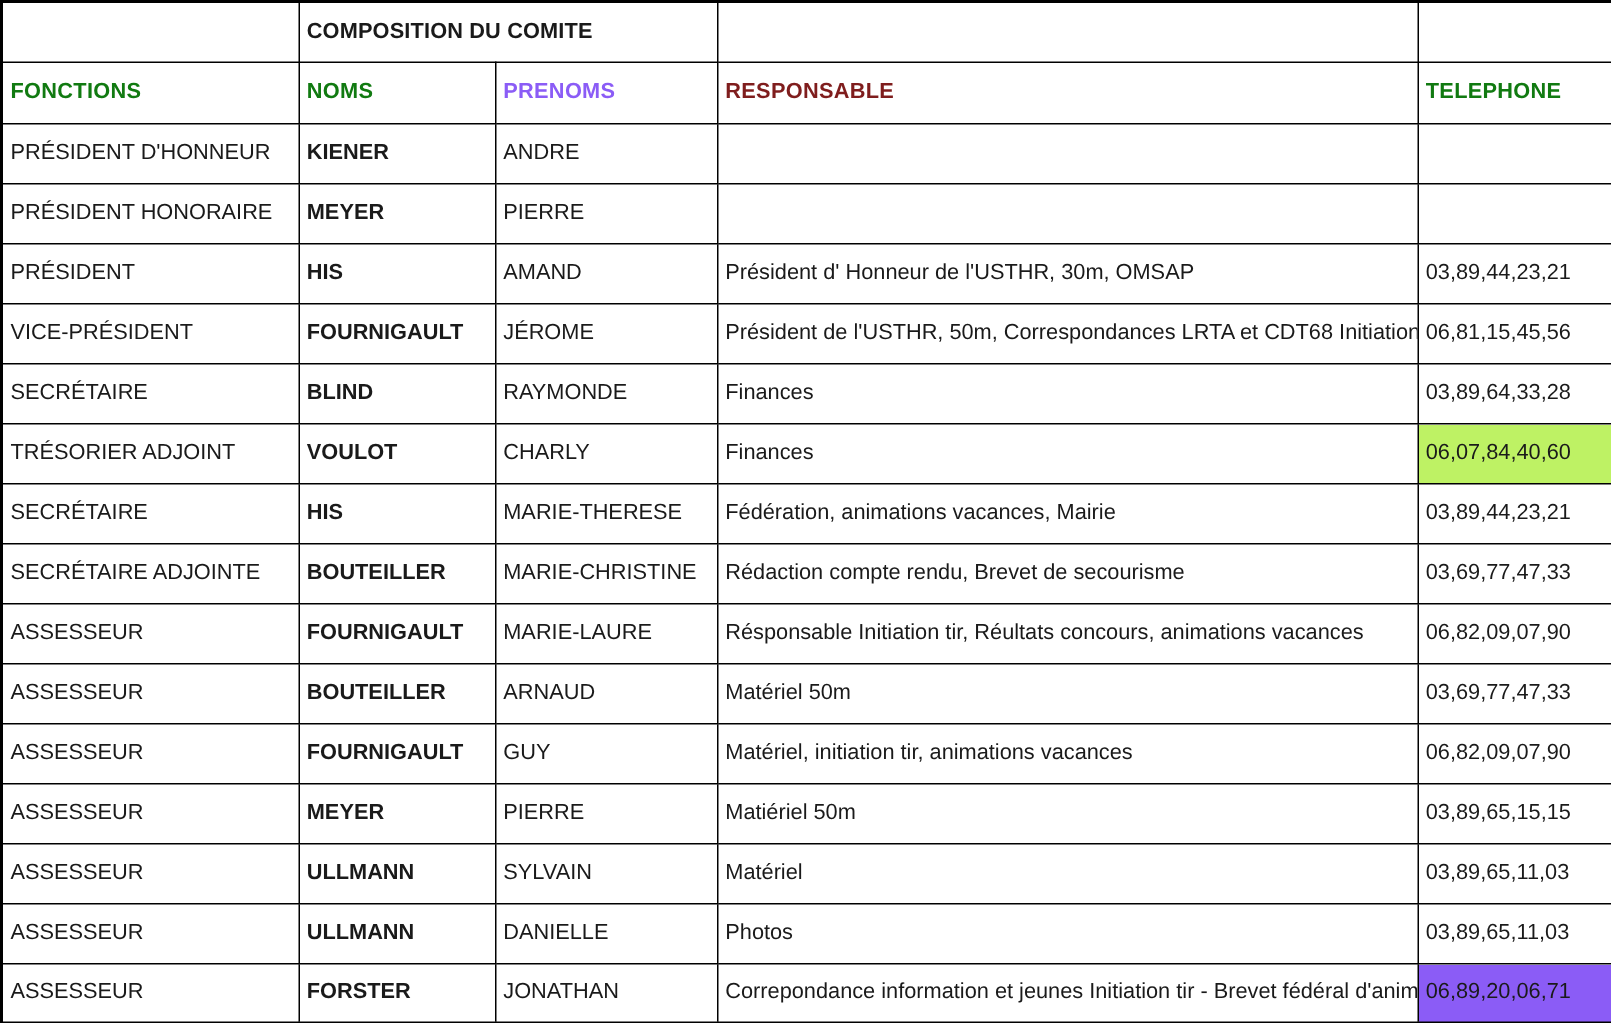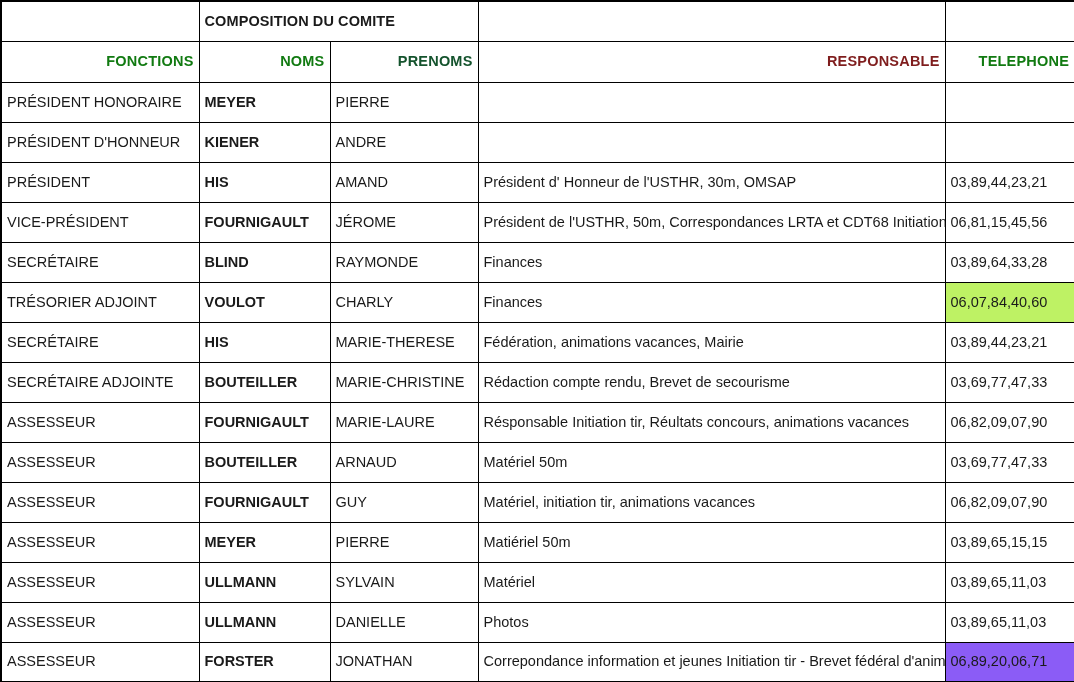--- a/index.html
+++ b/index.html
@@ -56,21 +56,21 @@
     text-align: left;
     padding-left: 7px;
   }
 
   
   tr.head-row td { height: 41px; }
   td.col-head {
     color: #117a11;
     font-weight: bold;
     font-size: 14.5px;
-    text-align: right;
+    text-align: left;
     letter-spacing: 0.2px;
   }
 
   
   tr.body-row td { height: 40px; }
 
   td.c-fn  { text-align: left; font-weight: normal; }
   td.c-nm  { text-align: left; font-weight: bold; }
   td.c-pn  { text-align: left; font-weight: normal; }
   td.c-rs  { text-align: left; font-weight: normal; white-space: pre-line; }
@@ -97,35 +97,35 @@
     <tbody id="table-body">
       <tr class="title-row">
         <td class="empty"></td>
         <td class="title-cell" colspan="2">COMPOSITION DU COMITE</td>
         <td class="empty"></td>
         <td class="empty"></td>
       </tr>
       <tr class="head-row">
         <td class="col-head" style="color: rgb(17, 122, 17);">FONCTIONS</td>
         <td class="col-head" style="color: rgb(17, 122, 17);">NOMS</td>
-        <td class="col-head" style="color: #14532d;">PRENOMS</td>
+        <td class="col-head" style="color: #8b5cf6;">PRENOMS</td>
         <td class="col-head" style="color: #7f1d1d;">RESPONSABLE</td>
         <td class="col-head" style="color: rgb(17, 122, 17);">TELEPHONE</td>
       </tr>
     <tr class="body-row">
+          <td class="c-fn">PRÉSIDENT D'HONNEUR</td>
+          <td class="c-nm">KIENER</td>
+          <td class="c-pn">ANDRE</td>
+          <td class="c-rs"></td>
+          <td class="c-tl"></td>
+        </tr>
+        <tr class="body-row">
           <td class="c-fn">PRÉSIDENT HONORAIRE</td>
           <td class="c-nm">MEYER</td>
           <td class="c-pn">PIERRE</td>
-          <td class="c-rs"></td>
-          <td class="c-tl"></td>
-        </tr>
-        <tr class="body-row">
-          <td class="c-fn">PRÉSIDENT D'HONNEUR</td>
-          <td class="c-nm">KIENER</td>
-          <td class="c-pn">ANDRE</td>
           <td class="c-rs"></td>
           <td class="c-tl"></td>
         </tr>
         <tr class="body-row">
           <td class="c-fn">PRÉSIDENT</td>
           <td class="c-nm">HIS</td>
           <td class="c-pn">AMAND</td>
           <td class="c-rs">Président d' Honneur de l'USTHR, 30m, OMSAP</td>
           <td class="c-tl">03,89,44,23,21</td>
         </tr>

